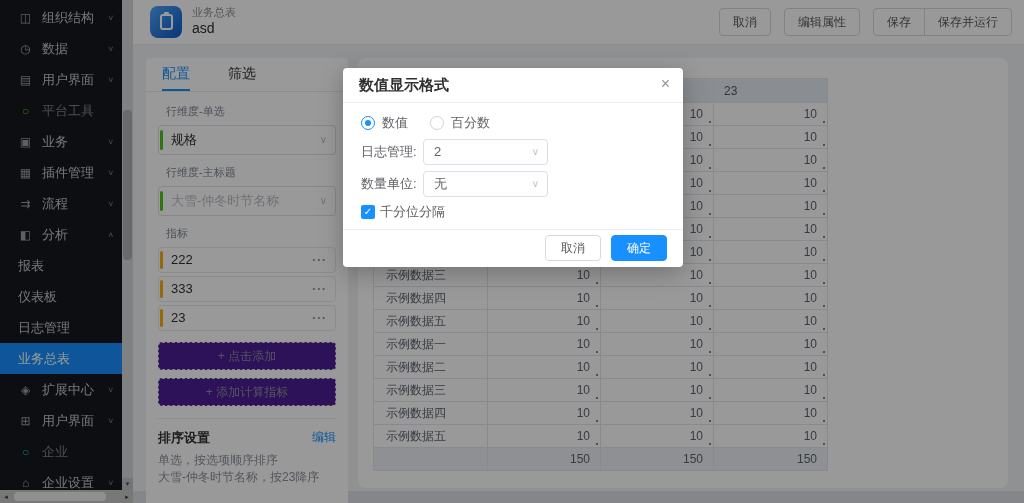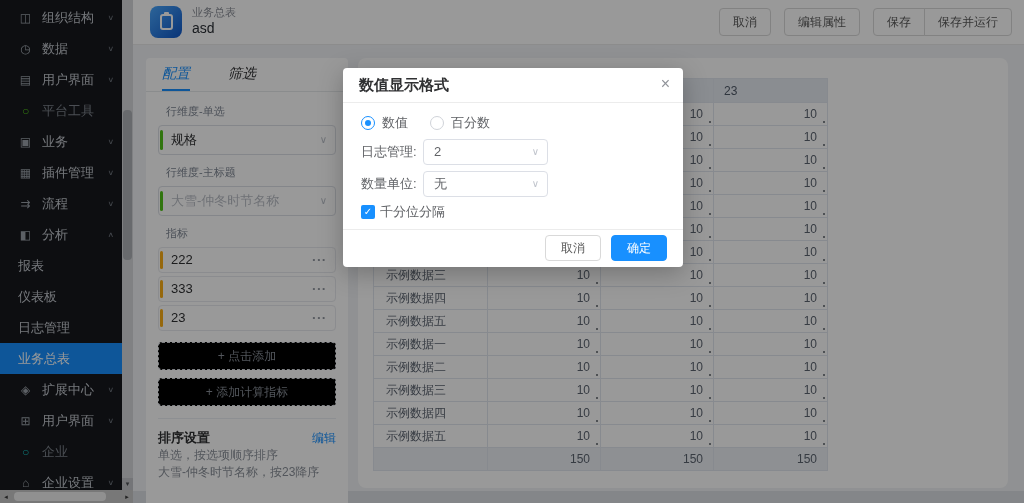--- a/index.html
+++ b/index.html
@@ -37,34 +37,34 @@
   .btn-group .btn { margin-left:0; border-radius:0; }
   .btn-group .btn:first-child { border-radius:4px 0 0 4px; }
   .btn-group .btn:last-child { border-radius:0 4px 4px 0; margin-left:-1px; }
 
   .content { position:absolute; left:0; right:0; top:45px; bottom:0; background:#f0f2f5; }
   .content-bottom-band { position:absolute; left:0; bottom:0; right:0; height:12px; background:#dde0e5; }
 
   
   .config-card { position:absolute; left:13px; top:13px; width:202px; bottom:-6px; background:#fff; border-radius:4px; z-index:1; }
   .tabs { height:34px; display:flex; gap:38px; padding:0 16px; border-bottom:1px solid #e7e9ec; }
-  .tab { font-size:14px; color:#303133; display:flex; align-items:center; border-bottom:2px solid transparent; cursor:pointer;font-style:italic; }
+  .tab { font-size:14px; color:#303133; display:flex; align-items:center; border-bottom:2px solid transparent; cursor:pointer; }
   .tab.active { color:#1890ff; border-bottom-color:#1890ff; }
   .cfg-body { padding:2px 12px 0 12px; }
   .fld-label { font-size:11px; color:#7d8592; margin:10px 8px 6px; }
   .selbox { position:relative; height:30px; border:1px solid #dcdfe6; border-radius:4px; background:#fff; font-size:13px; color:#303133; line-height:28px; padding-left:12px; cursor:pointer; }
   .selbox .bar { position:absolute; left:1px; top:4px; bottom:4px; width:3px; border-radius:2px; }
   .selbox .chev { position:absolute; right:8px; top:0; color:#b9bec7; font-size:10px; }
   .selbox.disabled { color:#b8bcc4; }
   .metric { position:relative; height:26px; border:1px solid #e8eaee; border-radius:4px; margin-bottom:3px; font-size:13px; color:#303133; line-height:24px; padding-left:12px; display:flex; cursor:pointer; }
   .metric .bar { position:absolute; left:1px; top:3px; bottom:3px; width:3px; border-radius:2px; }
   .metric .dots { margin-left:auto; padding-right:8px; color:#8d939c; font-size:8px; letter-spacing:2px; line-height:24px; }
-  .dash-btn { height:28px; border:1px dashed #d4d7dd; border-radius:4px; background:#000000; width:100%; font-size:12px; color:#8a9099; margin-top:8px; cursor:pointer; font-family:inherit; }
+  .dash-btn { height:28px; border:1px dashed #d4d7dd; border-radius:4px; background:#4c1d95; width:100%; font-size:12px; color:#8a9099; margin-top:8px; cursor:pointer; font-family:inherit; }
   .cfg-divider { height:1px; background:#ebeef3; margin:12px 0 10px; }
-  .sec-head { display:flex; align-items:center; }
+  .sec-head { display:flex; margin-bottom:5px; }
   .sec-title { font-size:13px; font-weight:bold; color:#303133; }
   .sec-edit { margin-left:auto; font-size:12px; color:#1890ff; cursor:pointer; }
   .sec-line { font-size:12px; color:#8a9099; line-height:17px; }
   .section { margin-bottom:14px; }
 
   
   .preview-card { position:absolute; left:225px; top:13px; right:16px; height:430px; background:#fff; border-radius:8px; }
   .pv-table { position:absolute; left:15px; top:20px; border-collapse:collapse; table-layout:fixed; }
   .pv-table th, .pv-table td { border:1px solid #e2e7ee; font-weight:normal; overflow:hidden; white-space:nowrap; }
   .pv-table th { background:#e7ebf2; color:#4f5a68; font-size:12px; height:24px; text-align:left; padding-left:10px; }

